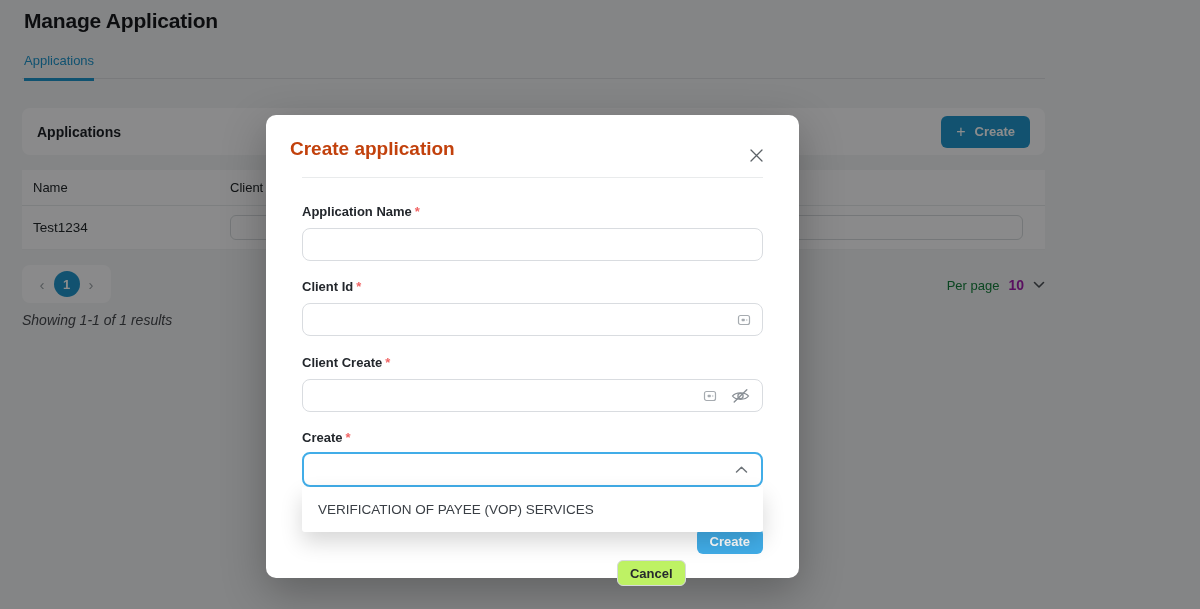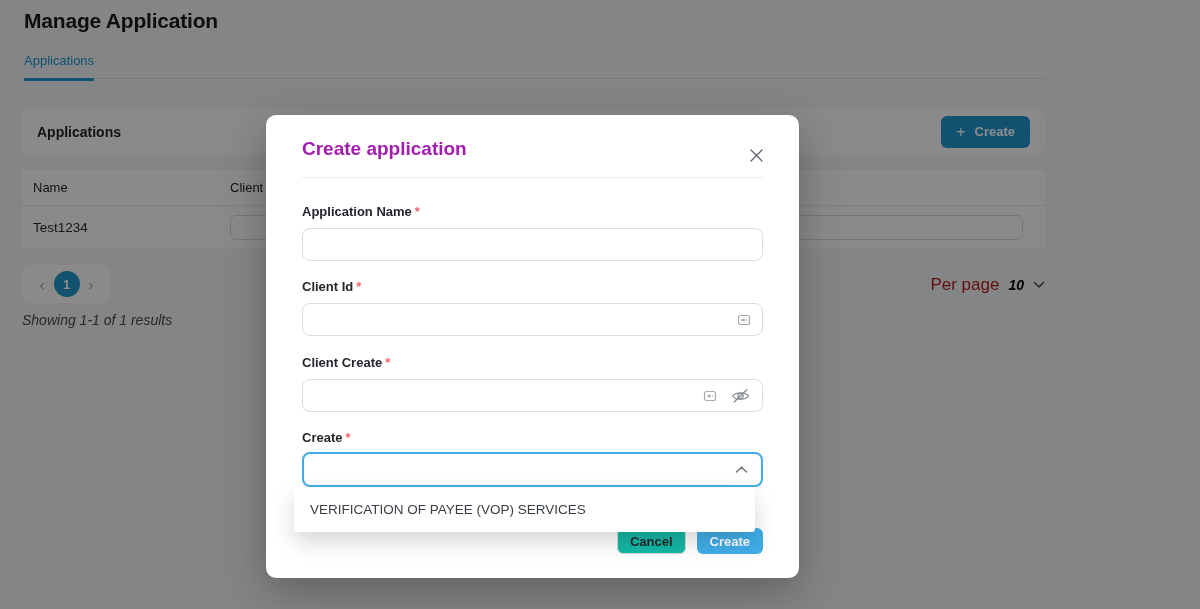--- a/index.html
+++ b/index.html
@@ -66,35 +66,35 @@
     width: 26px; height: 26px; border-radius: 50%; background: #2196cc;
     color: #fff; font-size: 13px; font-weight: 600;
     display: flex; align-items: center; justify-content: center; cursor: pointer;
   }
   .showing { position: absolute; left: 22px; top: 312px; font-size: 14px; color: #46494e; font-style: italic; }
 
   .perpage {
     position: absolute; top: 276px; right: 155px; height: 18px;
     display: flex; align-items: center; gap: 9px; cursor: pointer;
   }
-  .perpage-label { font-size: 17px; color: #b91c1c; }
-  .perpage-value { font-size: 14px; font-weight: 700; color: #000000; font-style: italic; }
+  .perpage-label { font-size: 13px; color: #15803d; }
+  .perpage-value { font-size: 14px; font-weight: 700; color: #a21caf; }
 
   
   .overlay { position: absolute; inset: 0; background: rgba(0,0,0,0.45); }
 
   
   .modal {
     position: absolute; left: 266px; top: 115px; width: 533px; height: 463px;
     background: #ffffff; border-radius: 10px;
     box-shadow: 0 14px 44px rgba(0,0,0,0.28);
   }
   .modal-title {
-    position: absolute; left: 36px; top: 23px;
-    font-size: 19px; font-weight: 700; color: #a21caf;
+    position: absolute; left: 24px; top: 23px;
+    font-size: 19px; font-weight: 700; color: #c2410c;
   }
   .modal-close {
     position: absolute; right: 34px; top: 31px; width: 18px; height: 18px;
     cursor: pointer; display: flex; align-items: center; justify-content: center;
   }
   .modal-divider { position: absolute; left: 36px; right: 36px; top: 62px; border-bottom: 1px solid #e9ebec; }
 
   .field-label { position: absolute; left: 36px; font-size: 13px; font-weight: 700; color: #23272c; }
   .req { color: #f06464; margin-left: 3px; }
 
@@ -109,35 +109,36 @@
   }
   .in-icon { position: absolute; top: 50%; transform: translateY(-50%); display: flex; cursor: pointer; }
 
   .select-box {
     position: absolute; left: 36px; top: 337px; width: 461px; height: 35px;
     border: 2px solid #41ade8; border-radius: 8px; background: #fff; cursor: pointer;
   }
   .select-chevron { position: absolute; right: 13px; top: 50%; transform: translateY(-50%); display: flex; }
 
   .dropdown {
-    position: absolute; left: 28px; top: 372px; width: 461px; height: 45px;
+    position: absolute; left: 36px; top: 372px; width: 461px; height: 45px;
     background: #fff; border-radius: 0 0 3px 3px;
     box-shadow: 0 10px 22px rgba(0,0,0,0.16);
     z-index: 5; display: flex; align-items: center;
   }
   .dropdown-option {
     padding-left: 16px; font-size: 13.5px; color: #3a3f45; cursor: pointer; width: 100%;
     line-height: 45px;
   }
 
   .modal-footer { position: absolute; right: 36px; top: 413px; display: flex; gap: 11px; z-index: 1; }
   .cancel-btn {
-    height: 26px; padding: 0 12px; background: #14b8a6; border: 1px solid #d6d9dd;
+    height: 26px; padding: 0 12px; background: #bef264; border: 1px solid #d6d9dd;
     border-radius: 6px; font-size: 13px; font-weight: 700; color: #26292d; cursor: pointer;
     font-family: "Liberation Sans", sans-serif;
+    margin-top: 32px;
   }
   .submit-btn {
     height: 26px; padding: 0 13px; background: #41ade8; border: none;
     border-radius: 6px; font-size: 13px; font-weight: 700; color: #fff; cursor: pointer;
     font-family: "Liberation Sans", sans-serif;
   }
 </style>
 </head>
 <body>
 

